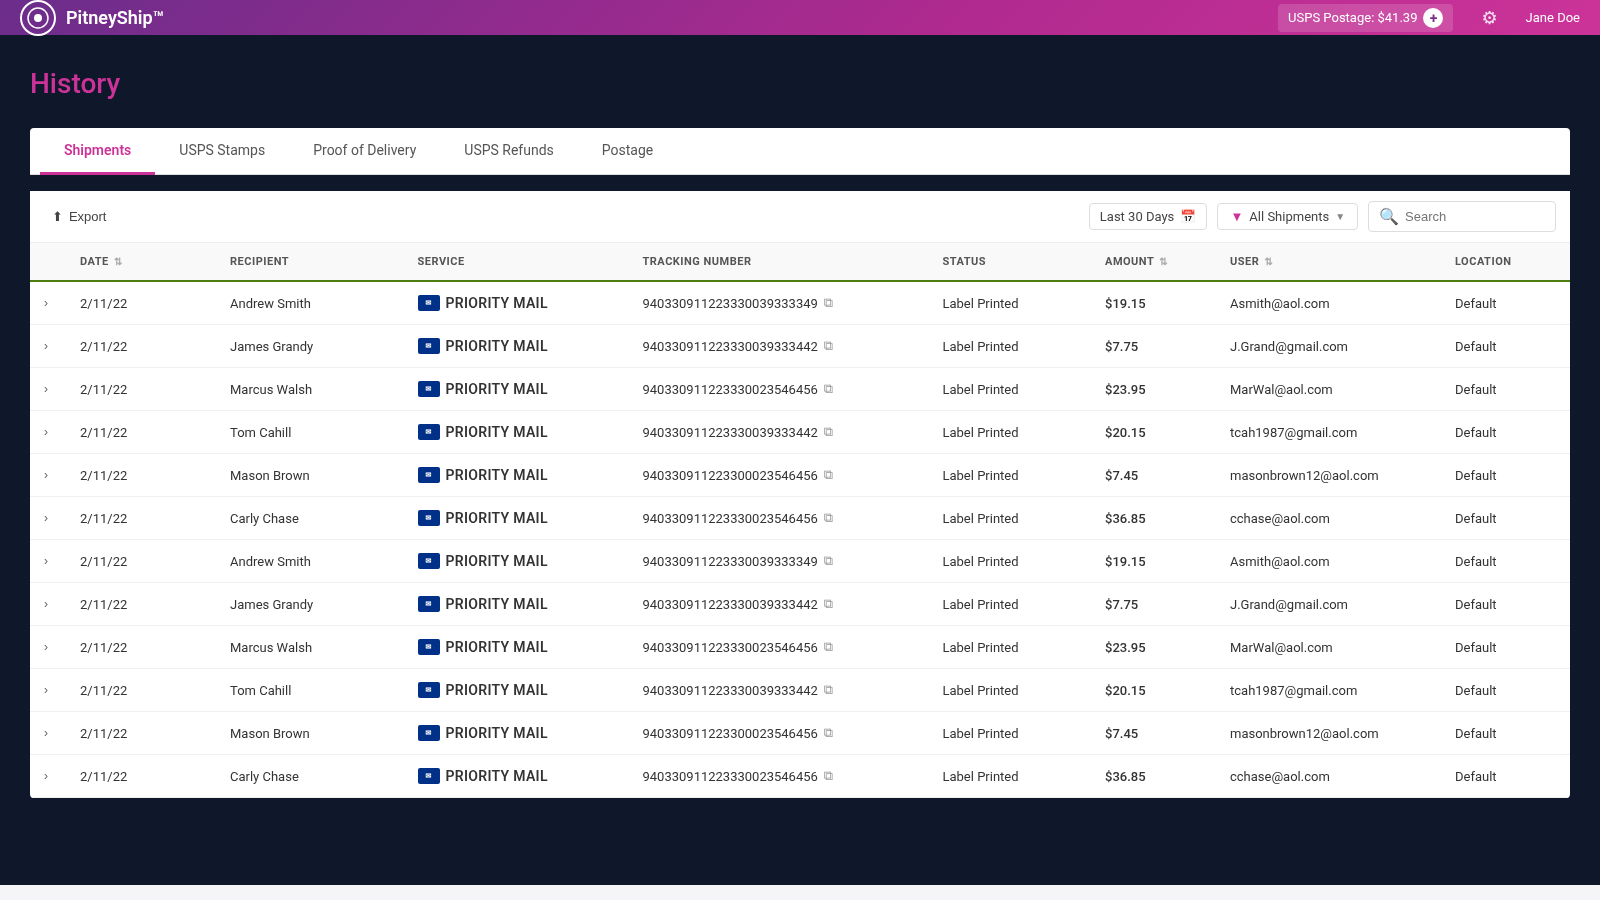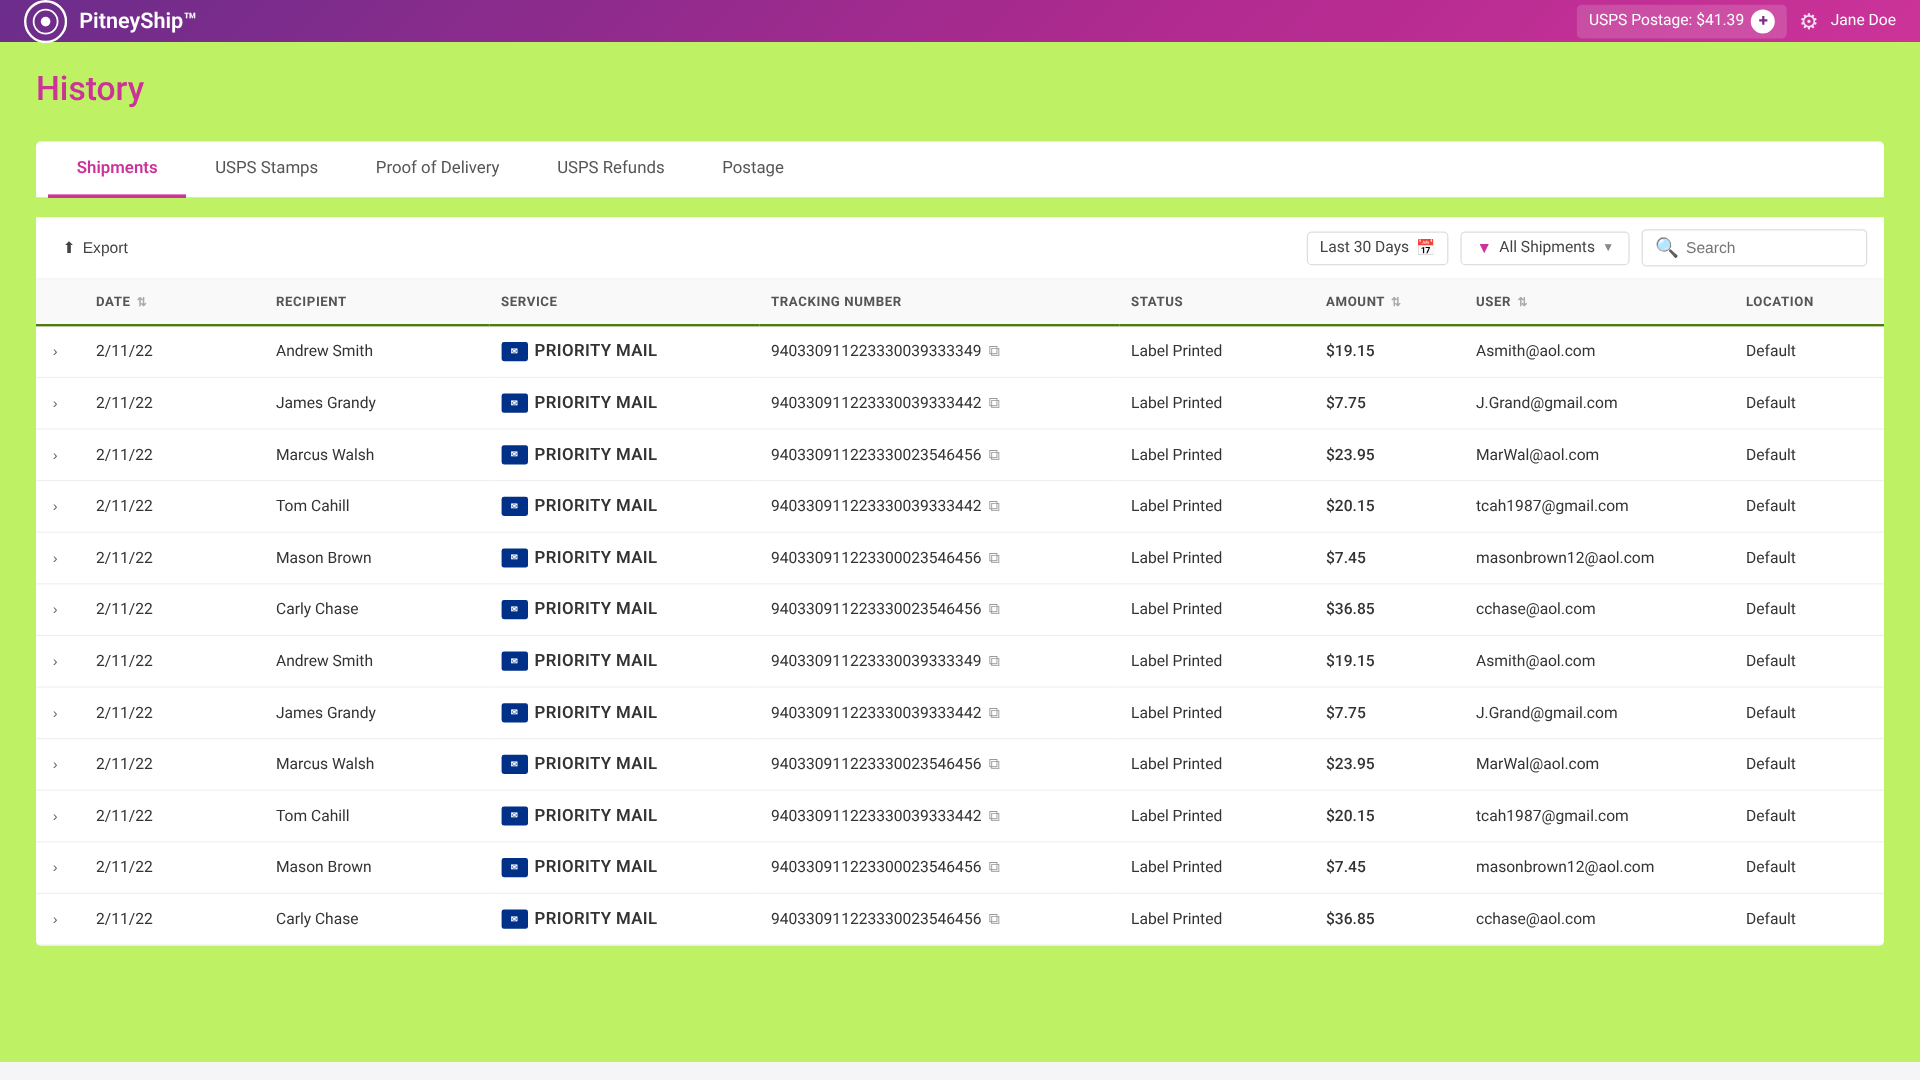--- a/index.html
+++ b/index.html
@@ -34,21 +34,21 @@
     }
     .nav-link {
       color: rgba(255,255,255,0.9);
       font-size: 14px;
       cursor: pointer;
       text-decoration: none;
     }
     .nav-right {
       display: flex;
       align-items: center;
-      gap: 10px;
+      gap: 28px;
       margin-left: auto;
     }
     .postage-badge {
       background: rgba(255,255,255,0.15);
       color: white;
       font-size: 13px;
       padding: 4px 10px;
       border-radius: 4px;
       display: flex;
       align-items: center;
@@ -74,22 +74,22 @@
       opacity: 0.85;
     }
     .nav-user {
       color: white;
       font-size: 13px;
       cursor: pointer;
     }
 
     
     .main {
-      padding: 22px 30px 20px 30px;
-      background: #bef264;
+      padding: 32px 30px 20px 30px;
+      background: #0f172a;
       min-height: 850px;
     }
     .page-title {
       font-size: 28px;
       font-weight: 500;
       color: #cc3399;
       margin-bottom: 28px;
     }
 
     

